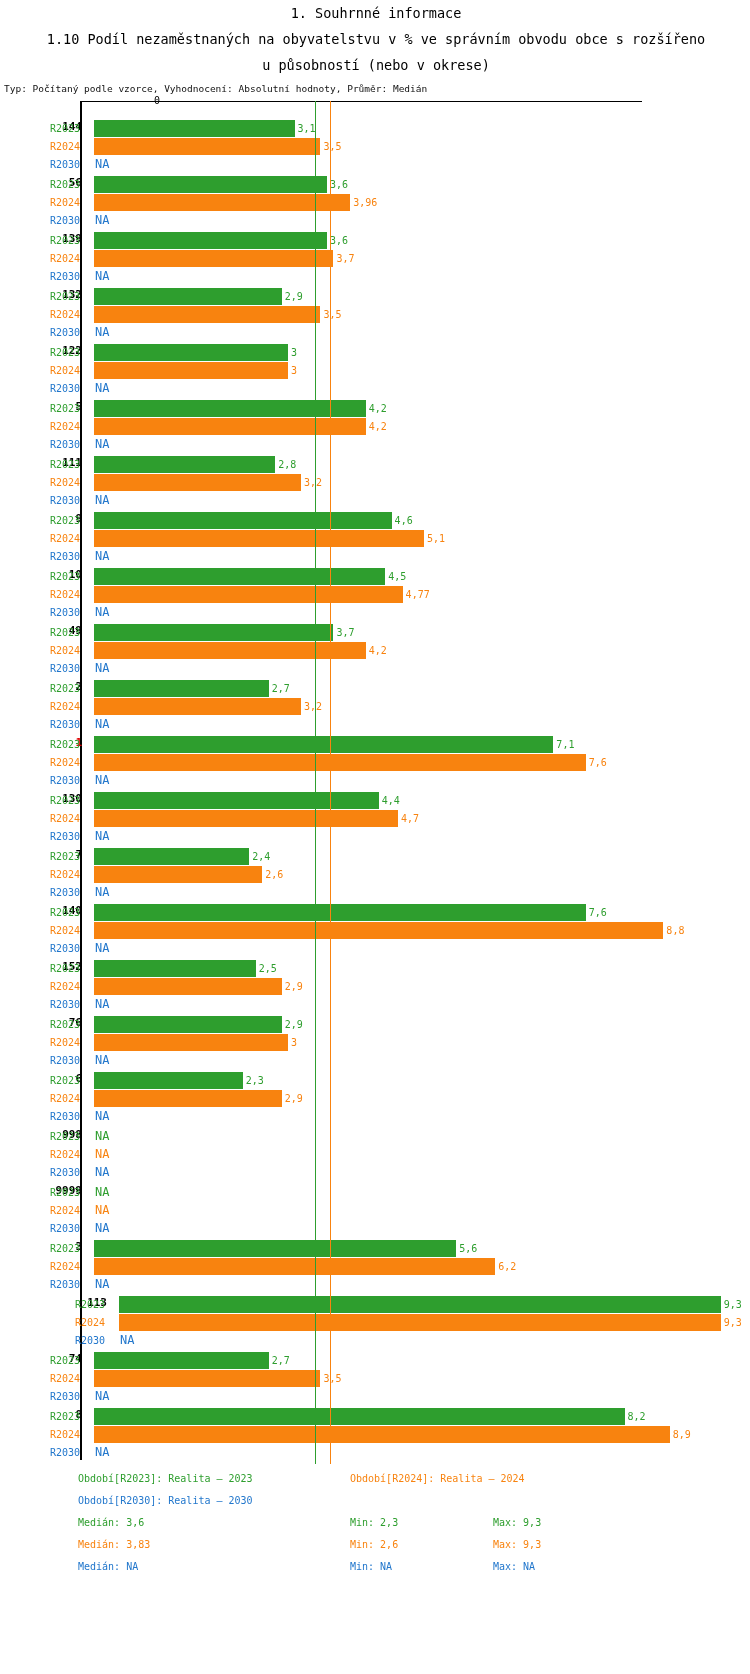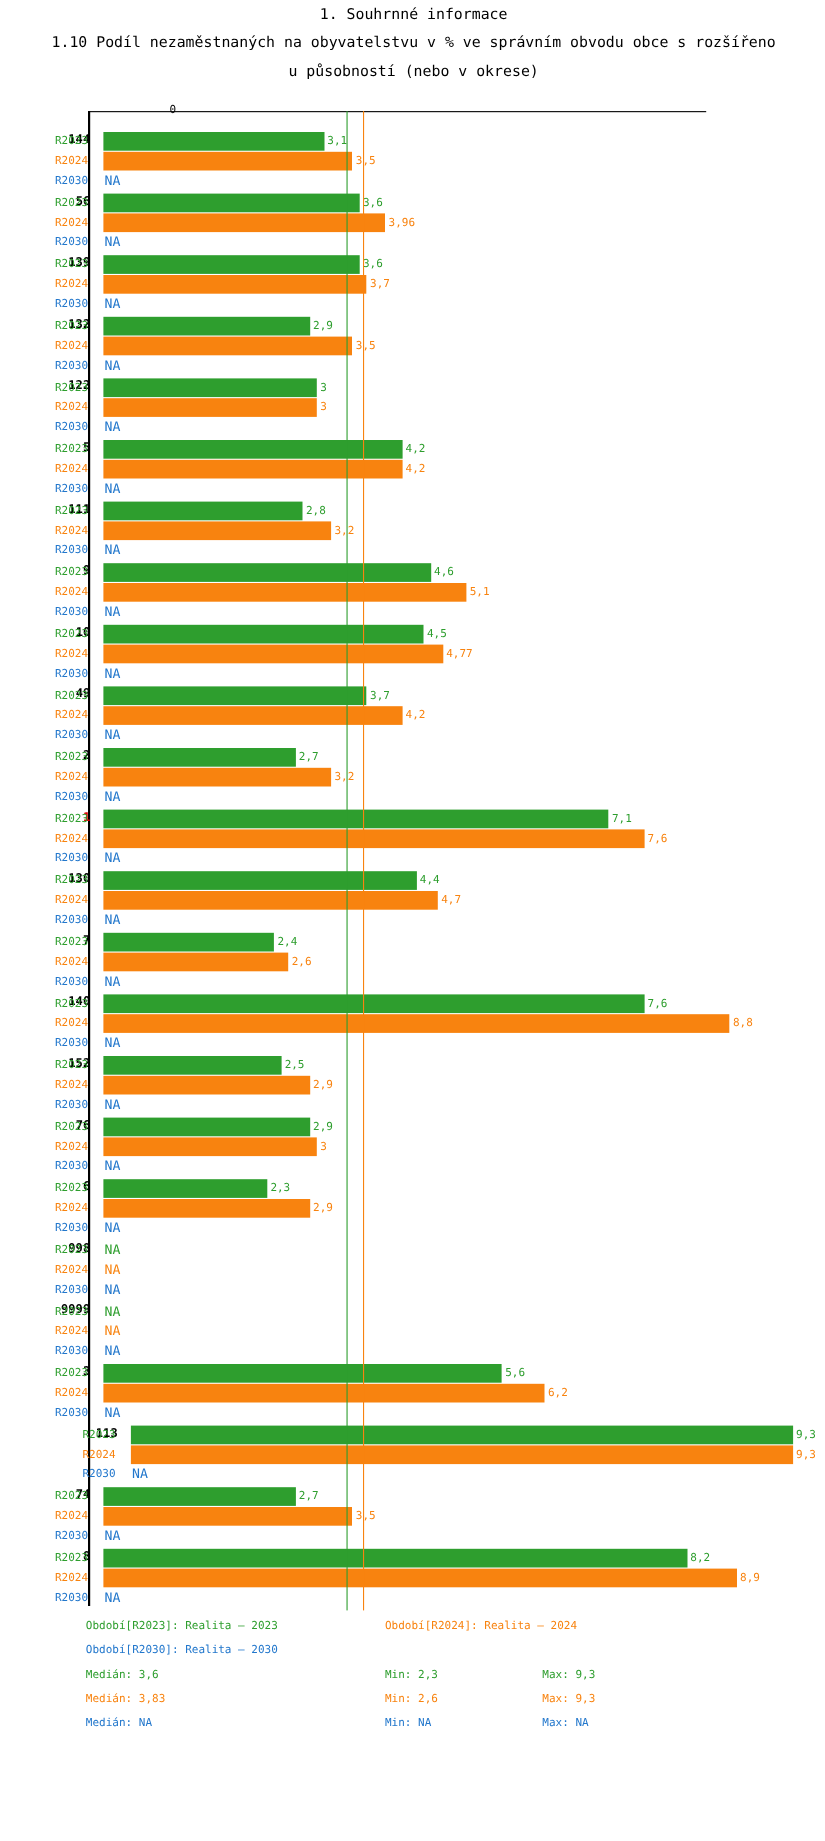--- a/index.html
+++ b/index.html
@@ -49,20 +49,21 @@
   .lcell{position:absolute;white-space:pre;}
   .lc1{left:78px;} .lc2{left:350px;} .lc3{left:350px;} .lc4{left:493px;}
 </style>
 </head>
 <body>
 
 <div id="titles">
   <div class="t-line t-main">1. Souhrnné informace</div>
   <div class="t-line t-main">1.10 Podíl nezaměstnaných na obyvatelstvu v % ve správním obvodu obce s rozšířeno</div>
   <div class="t-line t-main">u působností (nebo v okrese)</div>
+  <div class="t-sub">Typ: Počítaný podle vzorce, Vyhodnocení: Absolutní hodnoty, Průměr: Medián</div>
 </div>
 
 <div id="plot">
   <div class="top-rule"></div>
   <div class="axis-zero">
     <span class="zero-tick">0</span>
   </div>
   <div id="groups">
       <div class="grp" style="top: 14px;">
         <div class="glabel">144</div>

